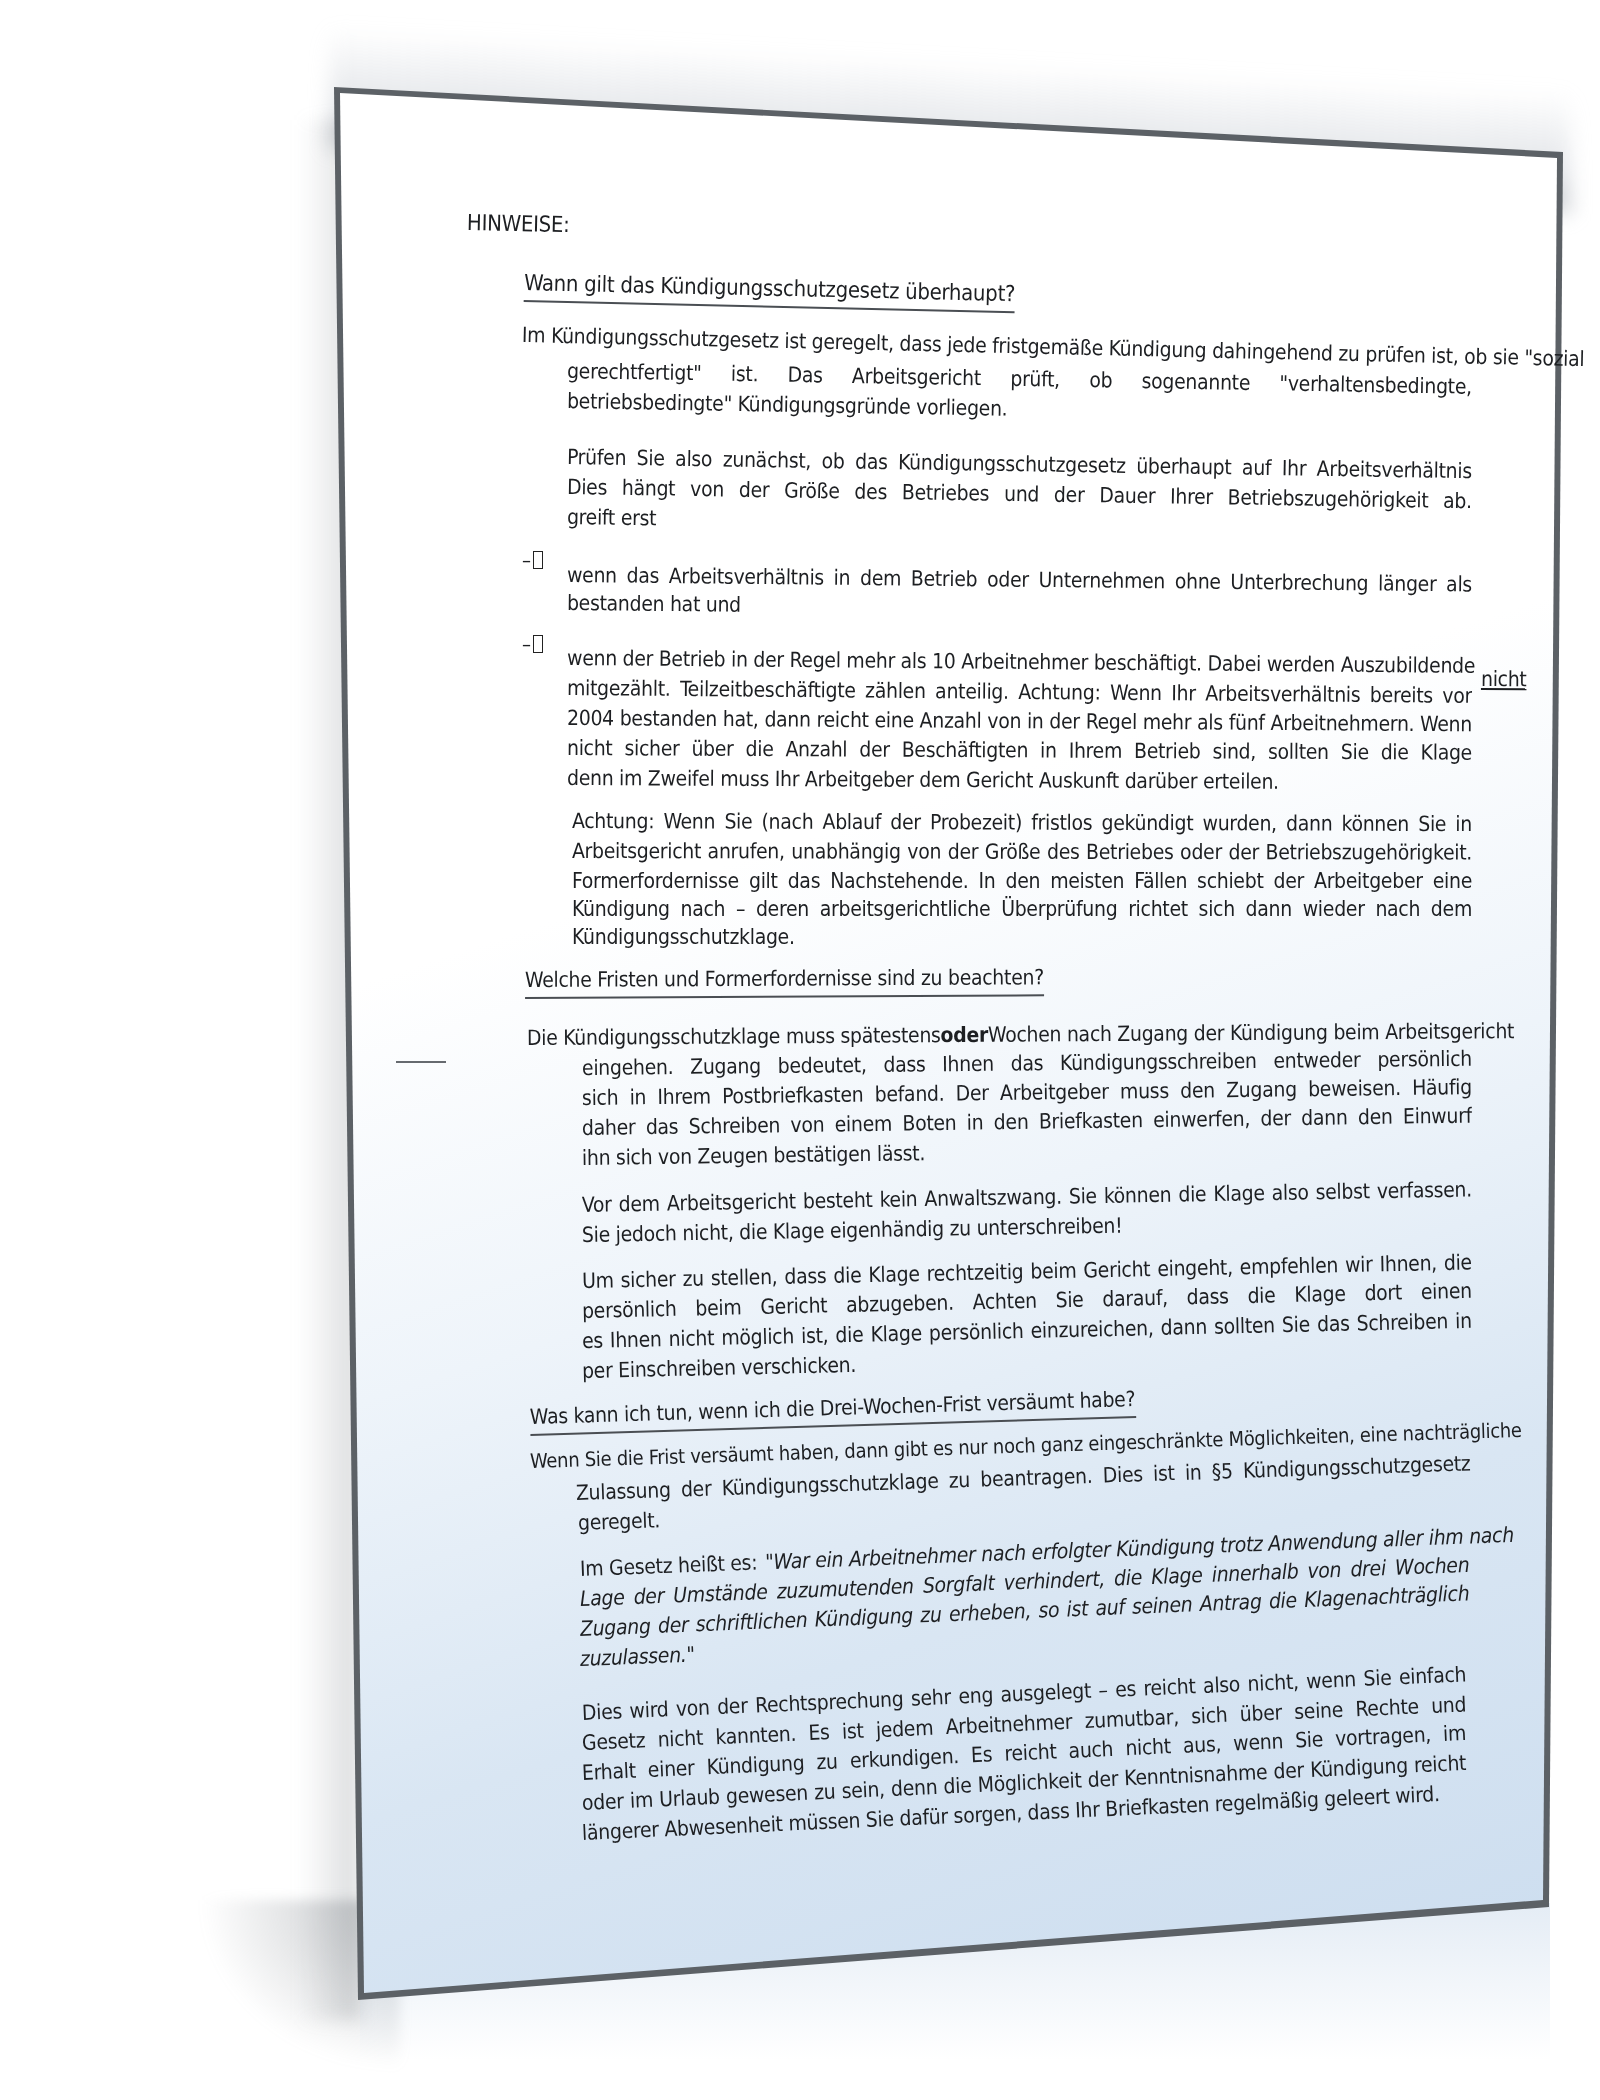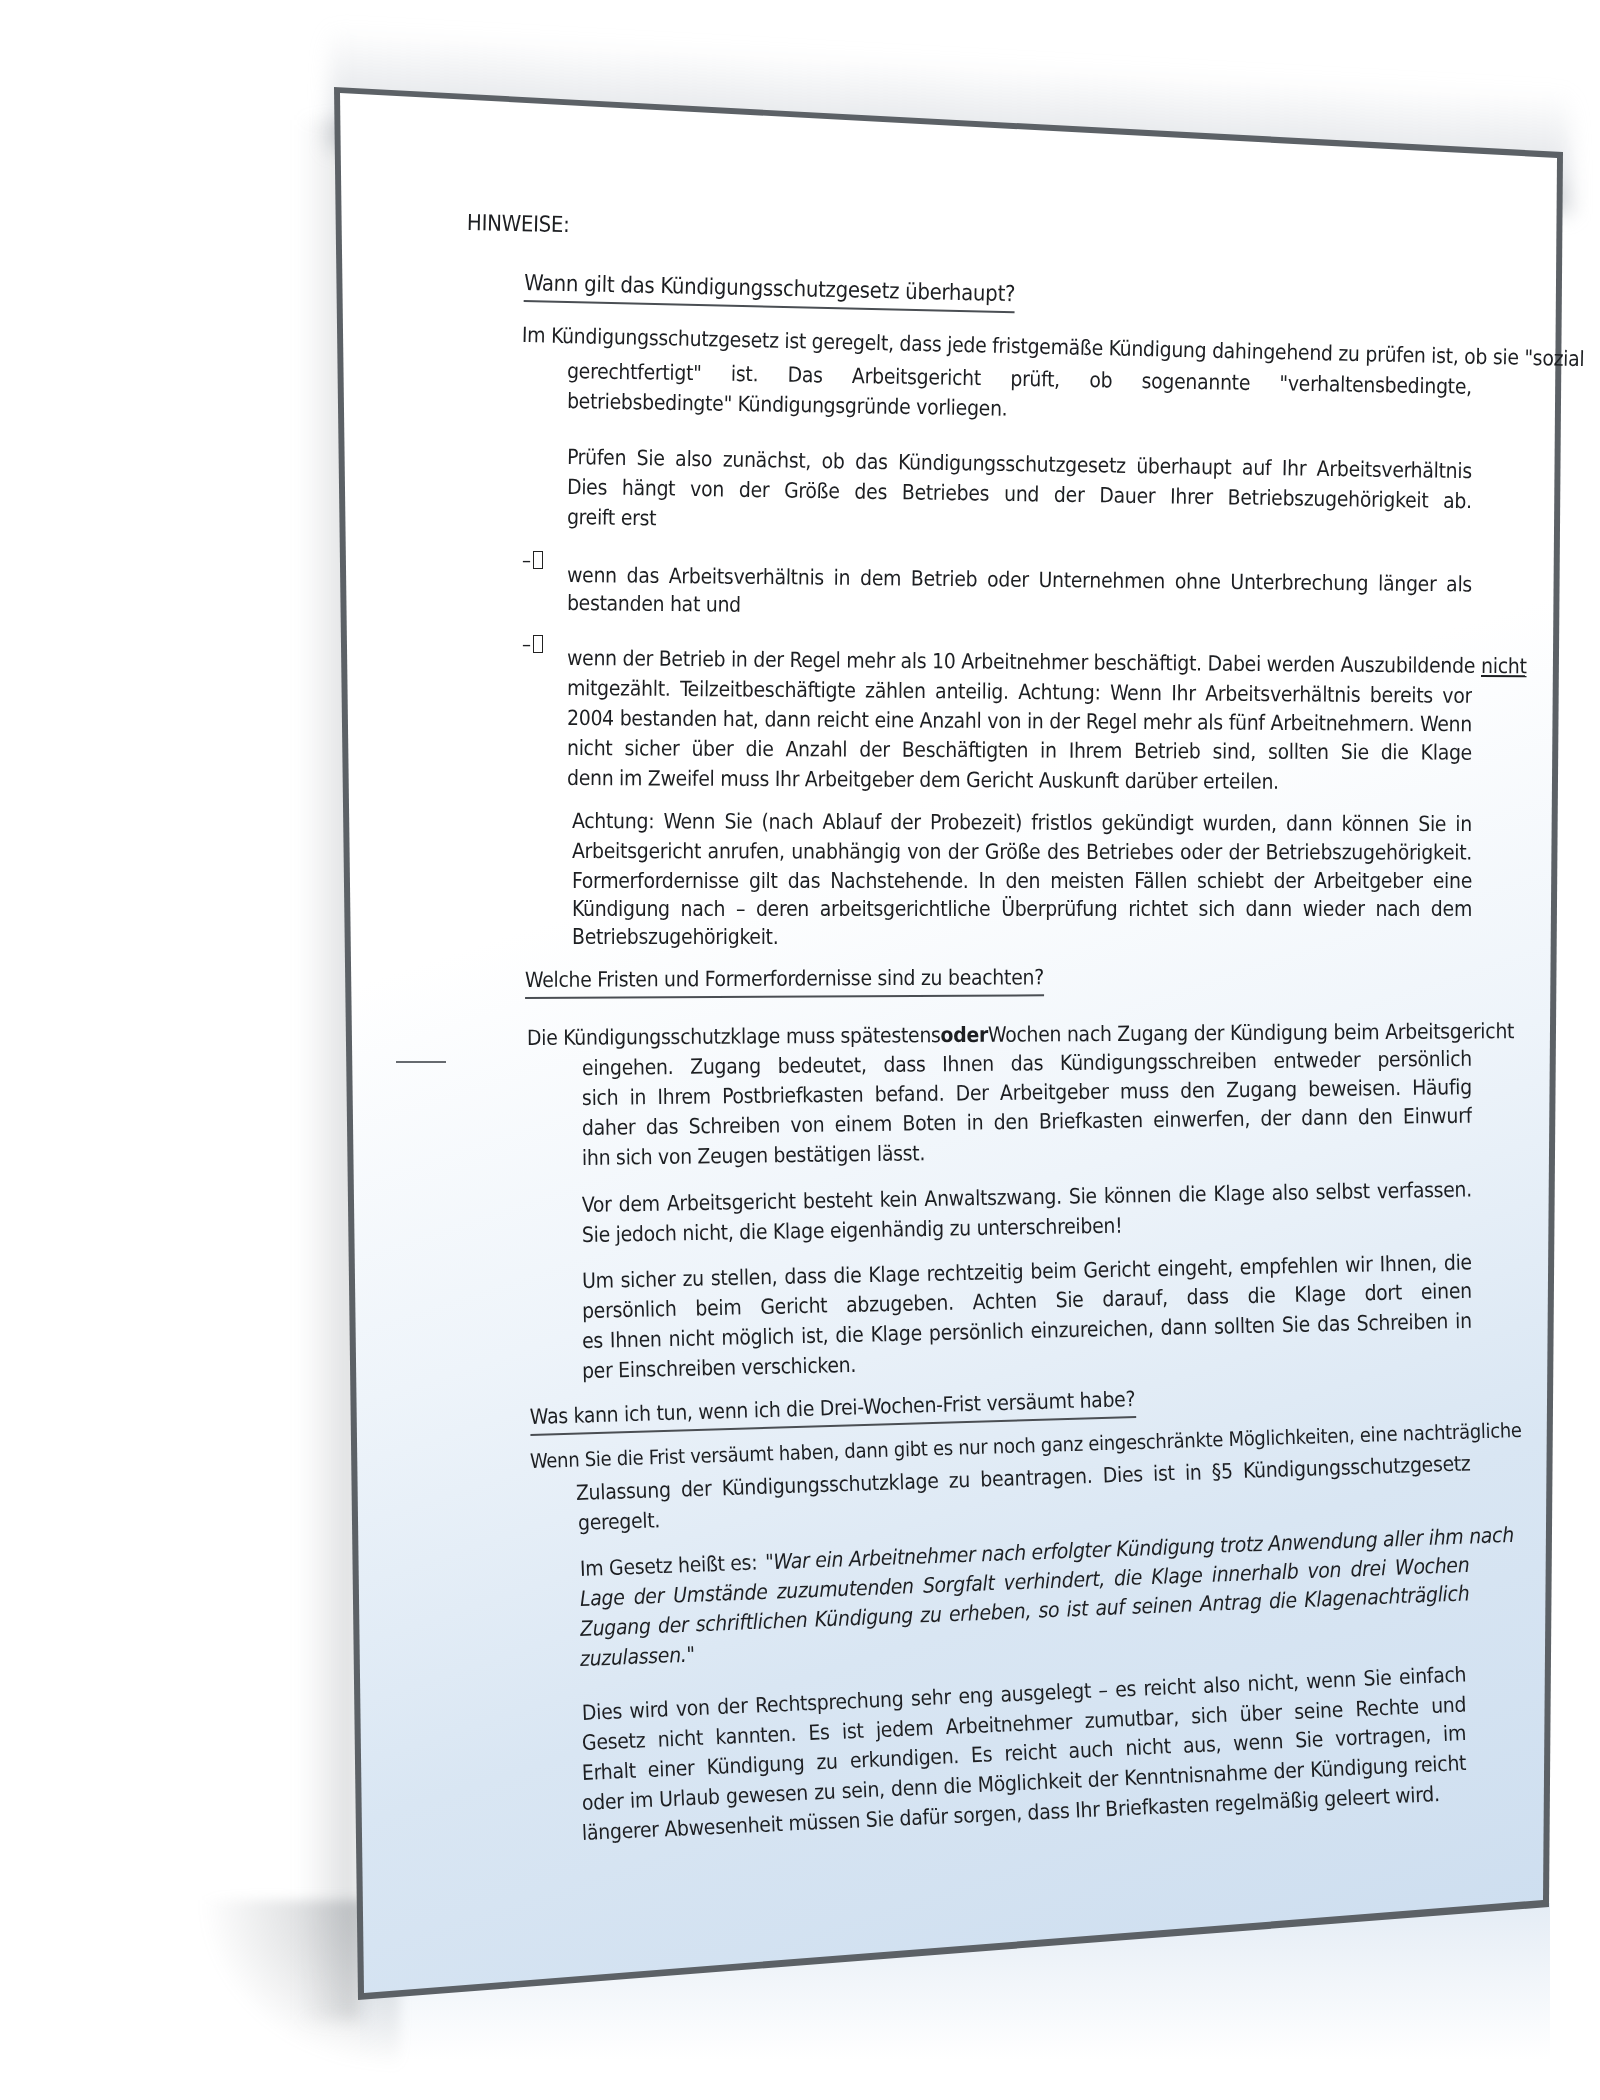--- a/index.html
+++ b/index.html
@@ -11,21 +11,21 @@
   .paper-edge { position:absolute; left:0; top:0; width:1600px; height:2100px; clip-path:polygon(334px 87px, 1563px 152px, 1549px 1907px, 358px 2000px); background:#5c6166; }
   .paper { position:absolute; left:0; top:0; width:1600px; height:2100px; clip-path:polygon(340px 93px, 1557px 158px, 1543px 1900px, 364px 1993px);
     background: linear-gradient(162deg, #ffffff 0%, #ffffff 42%, #eef4fa 58%, #d9e6f3 74%, #c9dbee 100%); }
   .line { position:absolute; color:#1d1f22; font-size:21px; line-height:26px; white-space:nowrap; transform-origin:left center; letter-spacing:-0.3px; }
   .just { text-align:justify; text-align-last:justify; white-space:normal; overflow:hidden; height:26px; }
   .heading { border-bottom:2px solid #4a4e53; padding-bottom:4px; }
   .bullet { position:absolute; color:#1d1f22; font-size:20px; }
   .bullet .box { display:inline-block; width:8px; height:16px; border:1.5px solid #222; margin-left:2px; vertical-align:-2px; }
   .stray { position:absolute; left:396px; top:1061px; width:50px; height:2px; background:#666a6f; }
   b { font-weight:bold; }
-  u { text-decoration:underline; }
+  u { text-decoration:underline;margin-top:13px; }
   i { font-style:italic; }
 </style>
 </head>
 <body>
 
 <div class="shadow-top"></div>
 <div class="shadow-left"></div>
 <div class="shadow-bottom"></div>
 <div class="reflection"></div>
 <div class="paper-edge"></div>
@@ -56,21 +56,21 @@
 </div>
 <div class="line just" style="left:567px;top:675px;transform:rotate(0.5deg);width:905px;">mitgezählt. Teilzeitbeschäftigte zählen anteilig. Achtung: Wenn Ihr Arbeitsverhältnis bereits vor dem 1. Januar</div>
 <div class="line just" style="left:567px;top:705px;transform:rotate(0.4deg);width:905px;">2004 bestanden hat, dann reicht eine Anzahl von in der Regel mehr als fünf Arbeitnehmern. Wenn Sie sich</div>
 <div class="line just" style="left:567px;top:735px;transform:rotate(0.3deg);width:905px;">nicht sicher über die Anzahl der Beschäftigten in Ihrem Betrieb sind, sollten Sie die Klage trotzdem einreichen,</div>
 <div class="line" style="left:567px;top:765px;transform:rotate(0.3deg);">denn im Zweifel muss Ihr Arbeitgeber dem Gericht Auskunft darüber erteilen.</div>
 
 <div class="line just" style="left:572px;top:808px;transform:rotate(0.2deg);width:900px;">Achtung: Wenn Sie (nach Ablauf der Probezeit) fristlos gekündigt wurden, dann können Sie in jedem Fall das</div>
 <div class="line just" style="left:572px;top:838px;transform:rotate(0.1deg);width:900px;">Arbeitsgericht anrufen, unabhängig von der Größe des Betriebes oder der Betriebszugehörigkeit. Bezüglich der</div>
 <div class="line just" style="left:572px;top:868px;transform:rotate(0deg);width:900px;">Formerfordernisse gilt das Nachstehende. In den meisten Fällen schiebt der Arbeitgeber eine fristgemäße</div>
 <div class="line just" style="left:572px;top:896px;transform:rotate(0deg);width:900px;">Kündigung nach – deren arbeitsgerichtliche Überprüfung richtet sich dann wieder nach dem</div>
-<div class="line" style="left:572px;top:924px;">Betriebszugehörigkeit.</div>
+<div class="line" style="left:572px;top:924px;">Kündigungsschutzklage.</div>
 
 <div class="line heading" style="left:525px;top:967px;transform:rotate(-0.3deg);font-size:21px;">Welche Fristen und Formerfordernisse sind zu beachten?</div>
 
 <div class="line" style="left:527px;top:1025px;transform:rotate(-0.4deg);width:945px;display:flex;justify-content:space-between;">
   <span>Die Kündigungsschutzklage muss spätestens</span>
   <b>oder</b>
   <span>Wochen nach Zugang der Kündigung beim Arbeitsgericht</span>
 </div>
 <div class="line just" style="left:582px;top:1055px;transform:rotate(-0.6deg);width:890px;">eingehen. Zugang bedeutet, dass Ihnen das Kündigungsschreiben entweder persönlich übergeben wurde oder</div>
 <div class="line just" style="left:582px;top:1085px;transform:rotate(-0.7deg);width:890px;">sich in Ihrem Postbriefkasten befand. Der Arbeitgeber muss den Zugang beweisen. Häufig lassen Arbeitgeber</div>

